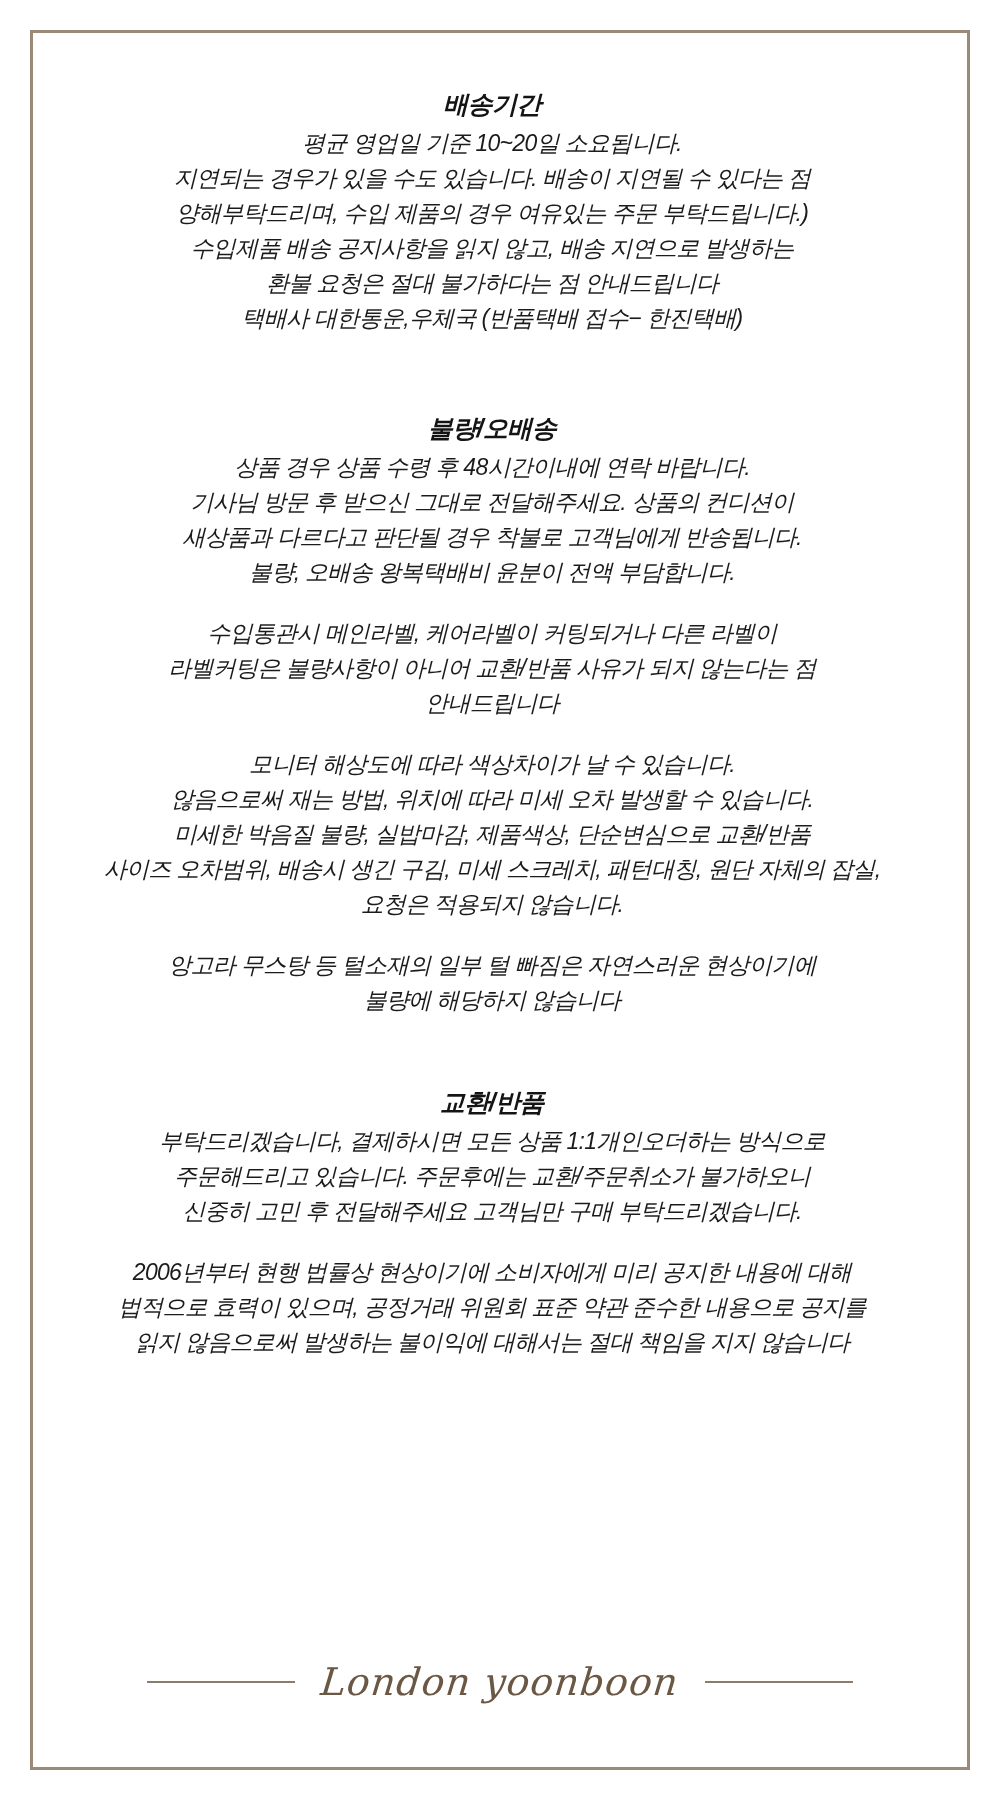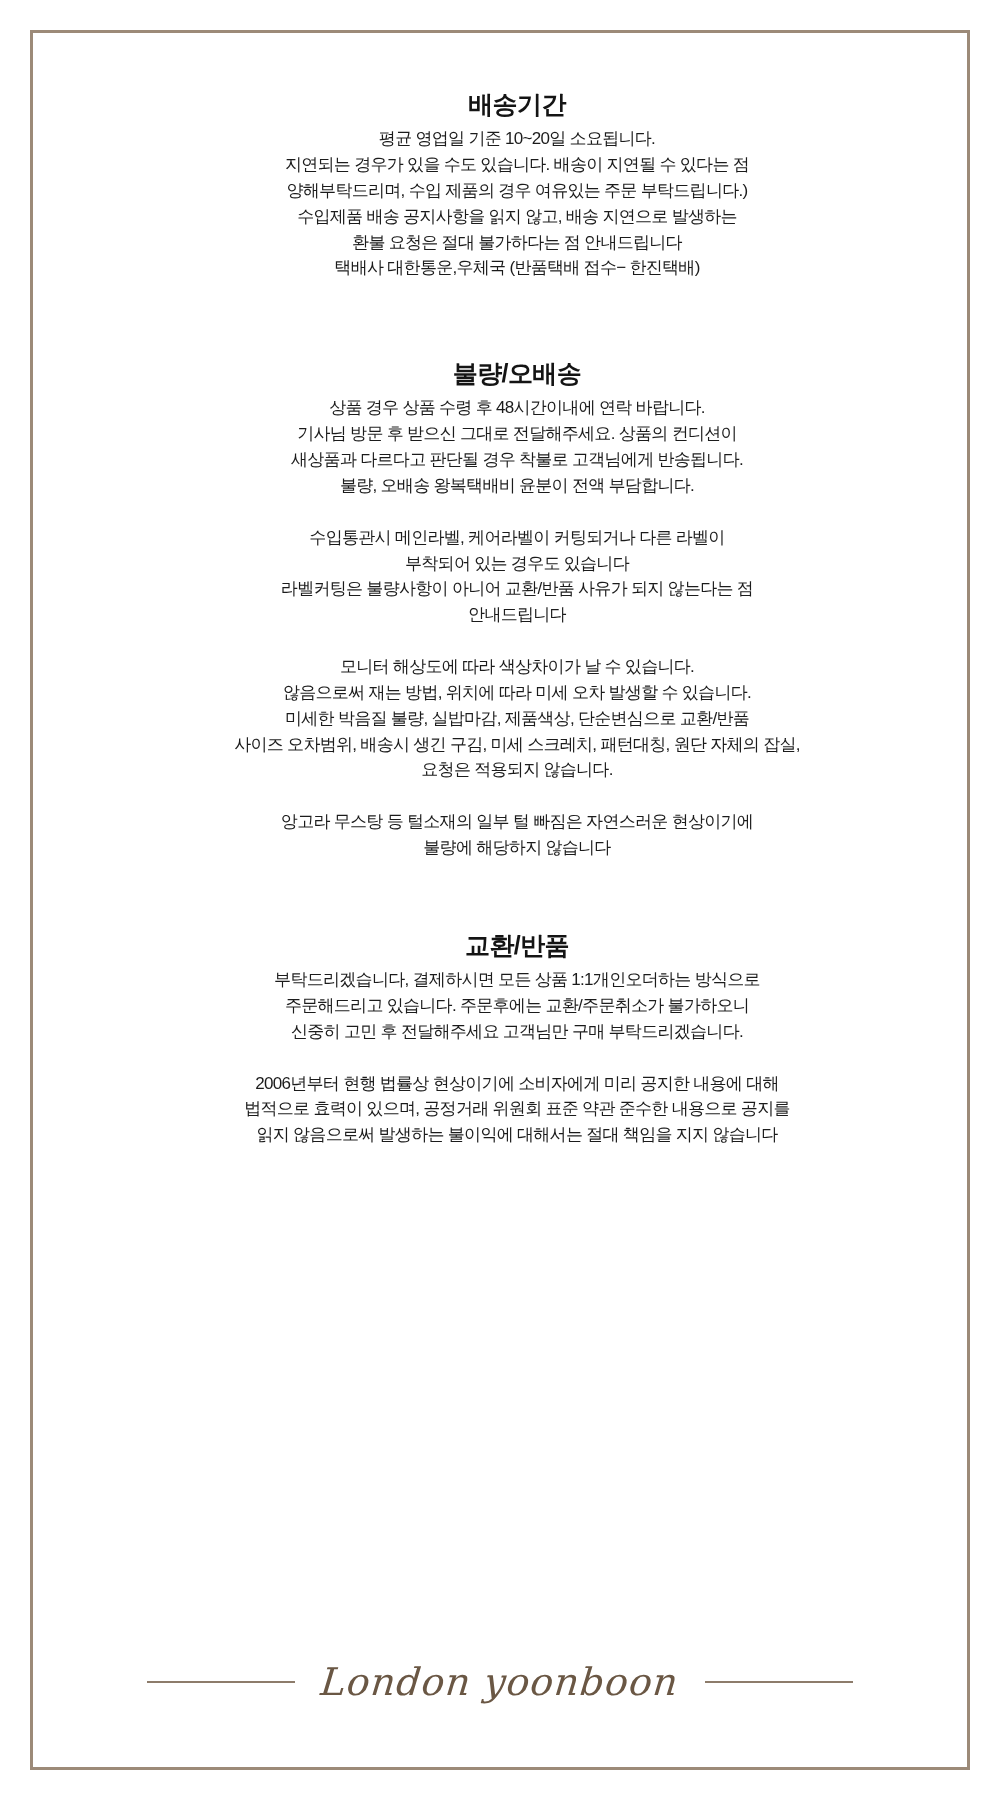--- a/index.html
+++ b/index.html
@@ -39,42 +39,43 @@
     top: 45px;
     right: 45px;
     bottom: 45px;
     border: 1px solid #ffffff;
     box-sizing: border-box;
     background: #ffffff;
   }
 
   .content {
     position: absolute;
-    left: 87px;
+    left: 62px;
     top: 86px;
     width: 860px;
     box-sizing: border-box;
     text-align: center;
+    font-style: italic;
   }
 
   .section {
     margin-bottom: 0;
   }
 
   .section-title {
     font-size: 25px;
     font-weight: bold;
     line-height: 1.45;
     letter-spacing: -0.6px;
     color: #141414;
     margin: 0 0 4px 0;
   }
 
   .para {
-    font-size: 17px;
+    font-size: 23px;
     line-height: 1.52;
     letter-spacing: -0.7px;
     color: #1b1b1b;
     margin: 0;
   }
 
   .para .line {
     display: block;
     white-space: nowrap;
   }
@@ -141,21 +142,20 @@
         <span class="line">새상품과 다르다고 판단될 경우 착불로 고객님에게 반송됩니다.</span>
         <span class="line">불량, 오배송 왕복택배비 윤분이 전액 부담합니다.</span>
       </p>
     </div>
 
     <div class="gap-sm"></div>
 
     <div class="section">
       <p class="para">
         <span class="line">수입통관시 메인라벨, 케어라벨이 커팅되거나 다른 라벨이</span>
-        <span class="line">부착되어 있는 경우도 있습니다</span>
         <span class="line">라벨커팅은 불량사항이 아니어 교환/반품 사유가 되지 않는다는 점</span>
         <span class="line">안내드립니다</span>
       </p>
     </div>
 
     <div class="gap-sm"></div>
 
     <div class="section">
       <p class="para">
         <span class="line">모니터 해상도에 따라 색상차이가 날 수 있습니다.</span>

